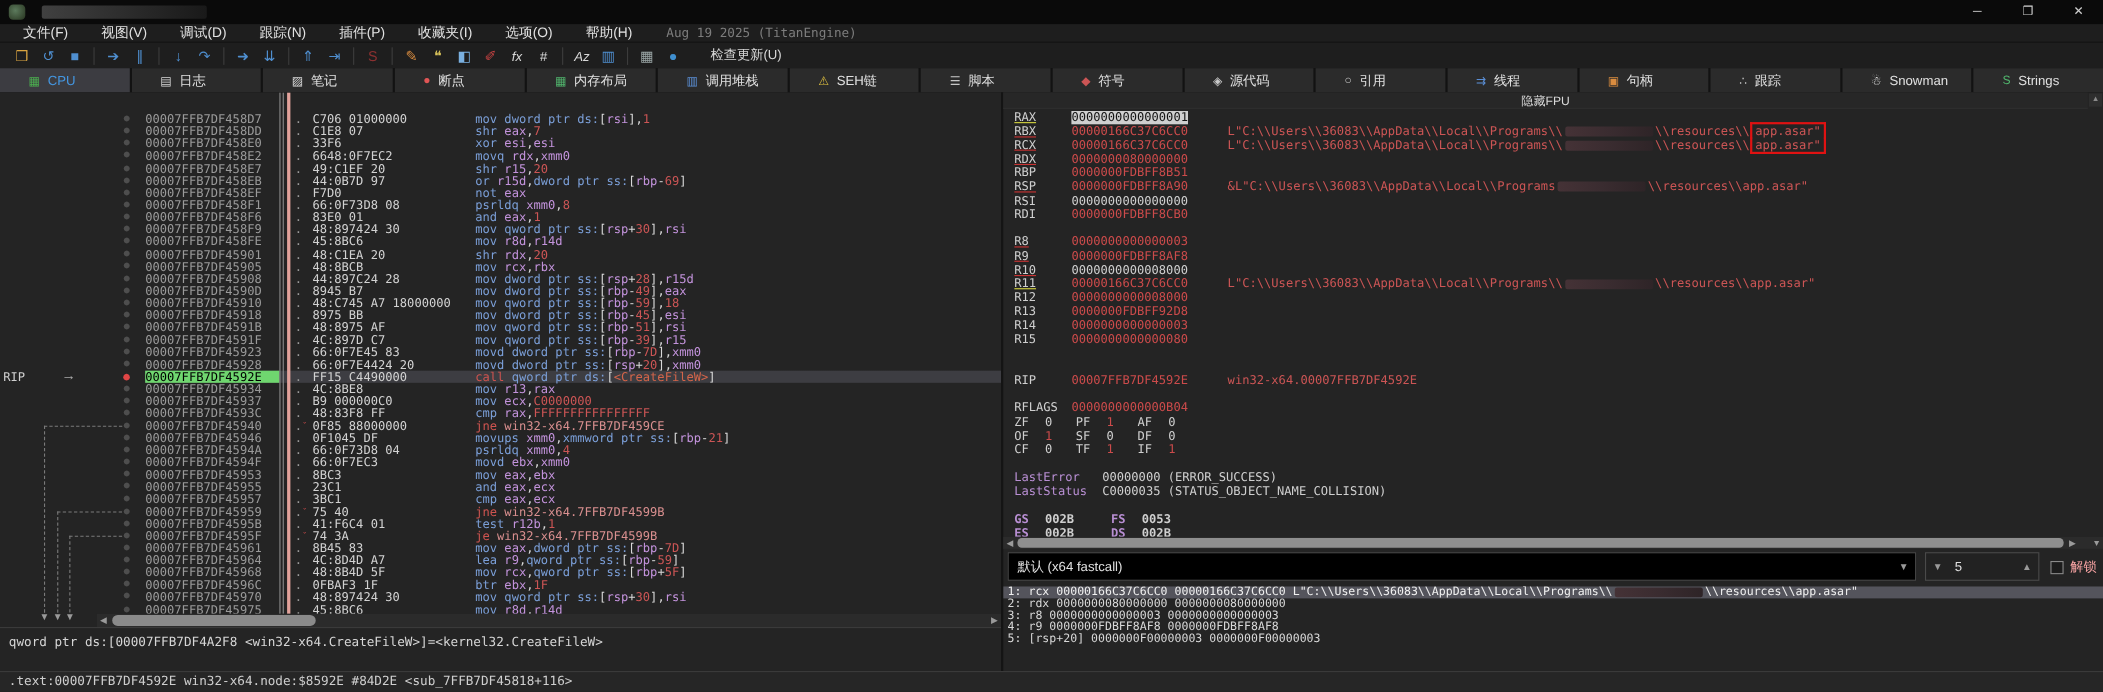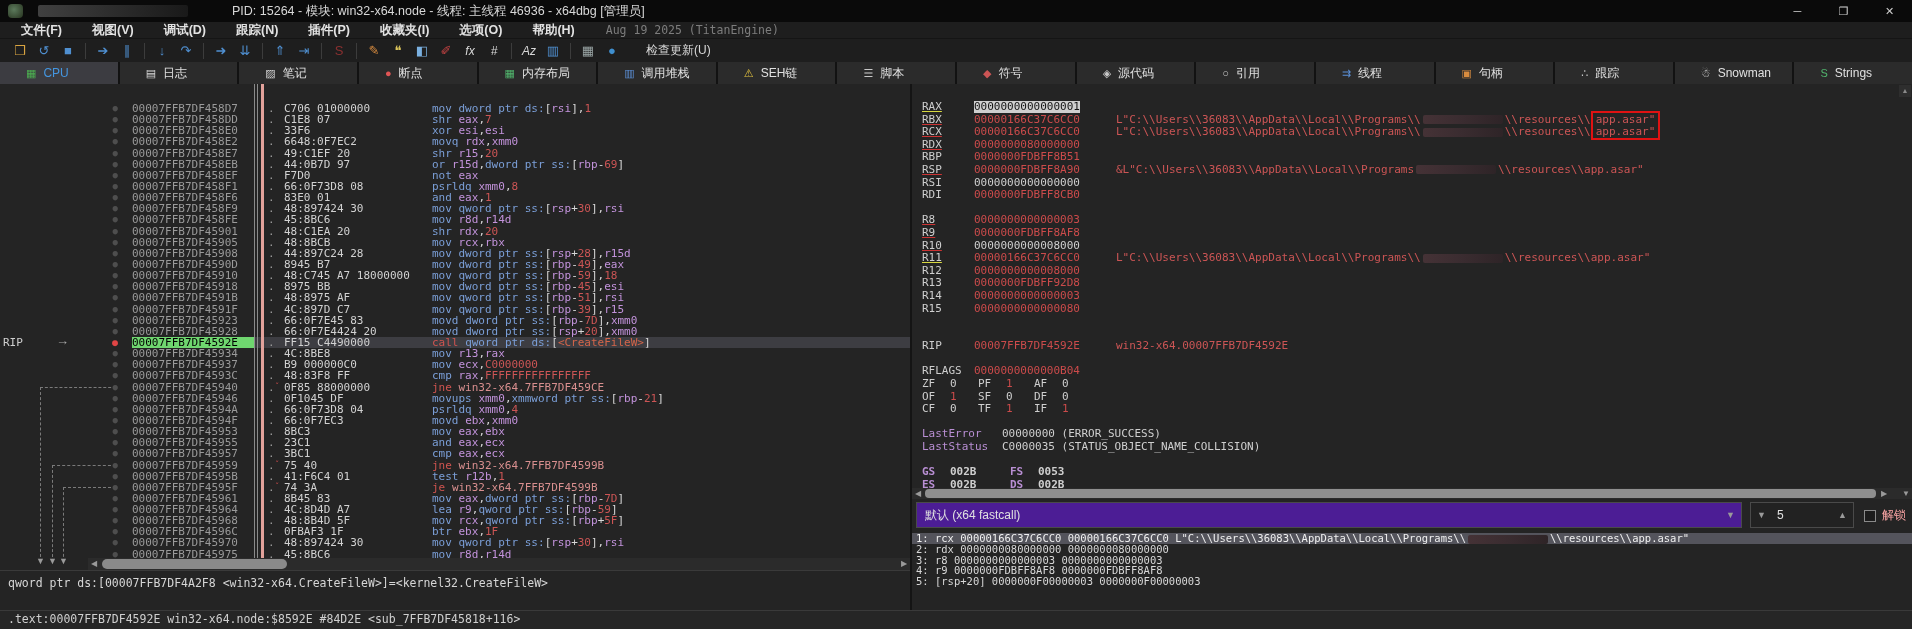--- a/index.html
+++ b/index.html
@@ -12,21 +12,21 @@
     background:radial-gradient(circle at 40% 40%, #5c7a5c, #27331f);}
   #titleblur{position:absolute;left:38px;top:5px;width:150px;height:12px;border-radius:2px;
     background:linear-gradient(90deg,#4a4a4a,#2e2e2e 60%,#1c1c1c);opacity:.85;}
   #titletext{position:absolute;left:232px;top:3px;font-size:12.5px;white-space:pre;}
   .wbtn{position:absolute;top:0;width:45px;height:22px;text-align:center;line-height:22px;font-size:11px;color:#cfcfcf;}
   #btn-min{right:92px}#btn-max{right:46px}#btn-close{right:0}
 
   
   #menubar{position:absolute;left:0;top:22px;width:1912px;height:16px;background:#1e1e1e;
     display:flex;align-items:center;padding-left:6px;font-size:12.5px;color:#e2e2e2;}
-  .menuitem{padding:0 15px;white-space:nowrap;font-weight:bold;}
+  .menuitem{padding:0 15px;white-space:nowrap;}
   #builddate{color:#7d7d7d;margin-left:16px;font-family:"DejaVu Sans Mono",monospace;font-size:11.5px;}
 
   
   #toolbar{position:absolute;left:0;top:38px;width:1912px;height:24px;background:#1e1e1e;border-top:1px solid #151515;
     display:flex;align-items:center;padding-left:8px;}
   .tbi{width:24px;text-align:center;font-size:13px;line-height:22px;cursor:default;}
   .tbi.txt{font-style:italic;font-size:12px;}
   .tbsep{width:1px;height:16px;background:#3c3c3c;margin:0 5px;}
   #updatelabel{color:#d8d8d8;font-size:12px;margin-left:22px;}
 
@@ -104,42 +104,41 @@
   .sg-v{display:inline-block;width:60px;color:#cfcfcf;font-weight:bold;}
   .pr-n{display:inline-block;width:80px;color:#b98fd4;}
   .pr-v{color:#cfcfcf;}
   
   #rscroll{position:absolute;left:0;right:0;top:404px;height:11px;background:#2b2b2b;}
   #rscroll .sbtn{position:absolute;top:0;width:12px;height:11px;color:#9a9a9a;font-size:8px;text-align:center;line-height:11px;}
   #rthumb{position:absolute;left:13px;top:1px;right:36px;height:9px;background:#8f8f8f;border-radius:4px;}
 
   
   #convrow{position:absolute;left:4px;right:4px;top:418px;height:27px;}
-  #convbox{position:absolute;left:0;top:0;width:826px;height:26px;background:#4c1d95;border:1px solid #4a4a4a;
+  #convbox{position:absolute;left:0;top:0;width:826px;height:26px;background:#000000;border:1px solid #4a4a4a;
     color:#e0e0e0;font-size:12px;line-height:24px;padding-left:8px;}
   #convarrow{position:absolute;right:6px;top:0;color:#9a9a9a;font-size:9px;line-height:24px;}
   #spinbox{position:absolute;left:834px;top:0;width:104px;height:26px;background:#222;border:1px solid #4a4a4a;
     color:#e0e0e0;font-size:12px;line-height:24px;}
   #spinbox .sp-d{position:absolute;left:6px;color:#9a9a9a;font-size:9px;}
   #spinbox .sp-u{position:absolute;right:6px;color:#9a9a9a;font-size:9px;}
   #spinval{position:absolute;left:26px;}
   #unlockwrap{position:absolute;left:948px;top:5px;color:#fca5a5;font-size:12px;display:flex;align-items:center;}
   #unlockbox{width:12px;height:12px;border:1px solid #8a8a8a;background:#1c1c1c;margin-right:6px;}
   #args{position:absolute;left:0;right:0;top:449px;height:72px;overflow:hidden;
     font-family:"DejaVu Sans Mono",monospace;font-size:10.5px;line-height:10.8px;white-space:pre;color:#d8d8d8;}
   .argrow{height:10.8px;padding-left:4px;}
   .argrow.selected{background:#54545c;color:#f0f0f0;}
 </style>
 </head>
 <body>
 
 <div id="titlebar">
   <div id="appicon"></div>
   <div id="titleblur"></div>
-  <div id="titletext">PID: 15264 - 模块: win32-x64.node - 线程: 主线程 46936 - x64dbg [管理员]</div>
   <div class="wbtn" id="btn-min">─</div>
   <div class="wbtn" id="btn-max">❐</div>
   <div class="wbtn" id="btn-close">✕</div>
 </div>
 
 <div id="menubar">
 
 <div class="menuitem">文件(F)</div>
     <div class="menuitem">视图(V)</div>
     <div class="menuitem">调试(D)</div>
@@ -274,20 +273,21 @@
   <div id="dscroll">
     <div class="sbtn" style="left:0">◀</div>
     <div id="dthumb"></div>
     <div class="sbtn" style="right:0">▶</div>
   </div>
 </div>
 
 <div id="splitter"></div>
 
 <div id="rightpanel">
+  <div id="regsheader">隐藏FPU</div>
   <div id="regsupbtn">▲</div>
   <div id="regs"><div class="rl"><span class="rn u-y">RAX</span><span class="rv sel">0000000000000001</span></div><div class="rl"><span class="rn u-r">RBX</span><span class="rv chg">00000166C37C6CC0</span><span class="ra">L"C:\\Users\\36083\\AppData\\Local\\Programs\\<span class="blur"></span>\\resources\\<span class="rbox-t">app.asar"</span></span></div><div class="rl"><span class="rn u-r">RCX</span><span class="rv chg">00000166C37C6CC0</span><span class="ra">L"C:\\Users\\36083\\AppData\\Local\\Programs\\<span class="blur"></span>\\resources\\<span class="rbox-b">app.asar"</span></span></div><div class="rl"><span class="rn u-r">RDX</span><span class="rv chg">0000000080000000</span></div><div class="rl"><span class="rn">RBP</span><span class="rv chg">0000000FDBFF8B51</span></div><div class="rl"><span class="rn u-r">RSP</span><span class="rv chg">0000000FDBFF8A90</span><span class="ra">&amp;L"C:\\Users\\36083\\AppData\\Local\\Programs<span class="blur"></span>\\resources\\app.asar"</span></div><div class="rl"><span class="rn">RSI</span><span class="rv">0000000000000000</span></div><div class="rl"><span class="rn">RDI</span><span class="rv chg">0000000FDBFF8CB0</span></div><div class="rl"></div><div class="rl"><span class="rn u-r">R8</span><span class="rv chg">0000000000000003</span></div><div class="rl"><span class="rn u-r">R9</span><span class="rv chg">0000000FDBFF8AF8</span></div><div class="rl"><span class="rn u-r">R10</span><span class="rv">0000000000008000</span></div><div class="rl"><span class="rn u-y">R11</span><span class="rv chg">00000166C37C6CC0</span><span class="ra">L"C:\\Users\\36083\\AppData\\Local\\Programs\\<span class="blur"></span>\\resources\\app.asar"</span></div><div class="rl"><span class="rn">R12</span><span class="rv chg">0000000000008000</span></div><div class="rl"><span class="rn">R13</span><span class="rv chg">0000000FDBFF92D8</span></div><div class="rl"><span class="rn">R14</span><span class="rv chg">0000000000000003</span></div><div class="rl"><span class="rn">R15</span><span class="rv chg">0000000000000080</span></div><div class="rl"></div><div class="rl"></div><div class="rl"><span class="rn">RIP</span><span class="rv chg">00007FFB7DF4592E</span><span class="ra">win32-x64.00007FFB7DF4592E</span></div><div class="rl"></div><div class="rl"><span class="rn">RFLAGS</span><span class="rv chg">0000000000000B04</span></div><div class="rl"><span class="fl-n">ZF</span><span class="fl-v">0</span><span class="fl-n">PF</span><span class="fl-v one">1</span><span class="fl-n">AF</span><span class="fl-v">0</span></div><div class="rl"><span class="fl-n">OF</span><span class="fl-v one">1</span><span class="fl-n">SF</span><span class="fl-v">0</span><span class="fl-n">DF</span><span class="fl-v">0</span></div><div class="rl"><span class="fl-n">CF</span><span class="fl-v">0</span><span class="fl-n">TF</span><span class="fl-v one">1</span><span class="fl-n">IF</span><span class="fl-v one">1</span></div><div class="rl"></div><div class="rl"><span class="pr-n">LastError</span><span class="pr-v">00000000 (ERROR_SUCCESS)</span></div><div class="rl"><span class="pr-n">LastStatus</span><span class="pr-v">C0000035 (STATUS_OBJECT_NAME_COLLISION)</span></div><div class="rl"></div><div class="rl"><span class="sg-n">GS</span><span class="sg-v">002B</span><span class="sg-n">FS</span><span class="sg-v">0053</span></div><div class="rl"><span class="sg-n">ES</span><span class="sg-v">002B</span><span class="sg-n">DS</span><span class="sg-v">002B</span></div></div>
   <div id="rscroll">
     <div class="sbtn" style="left:0">◀</div>
     <div id="rthumb"></div>
     <div class="sbtn" style="right:22px">▶</div>
     <div class="sbtn" style="right:0">▼</div>
   </div>
   <div id="convrow">
     <div id="convbox">

